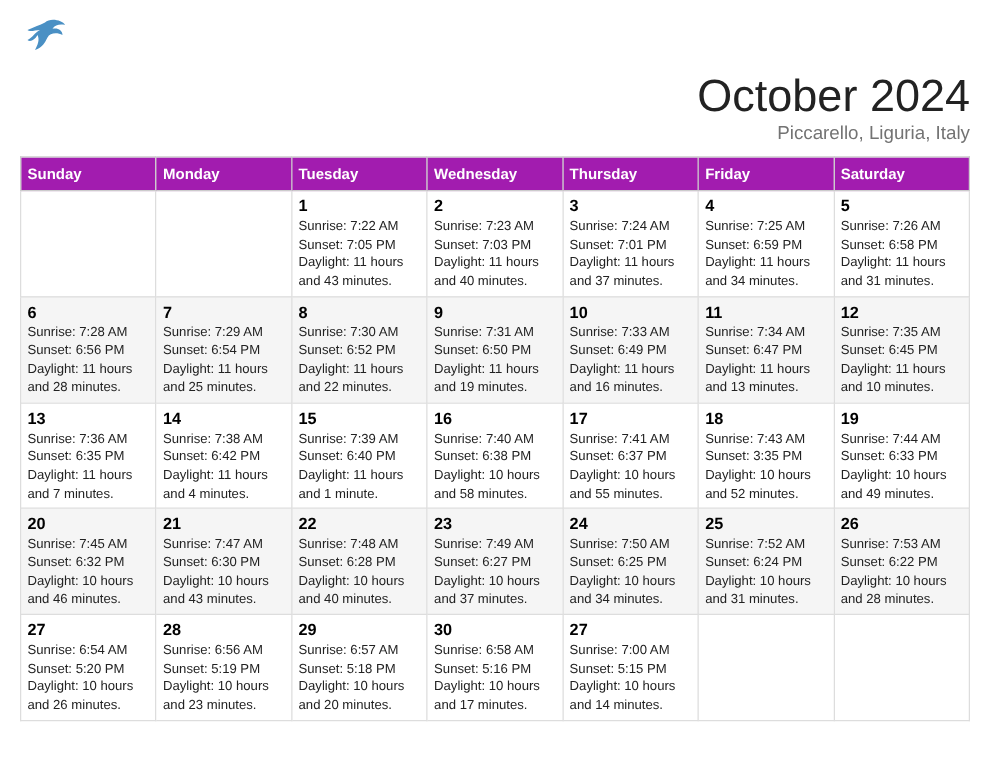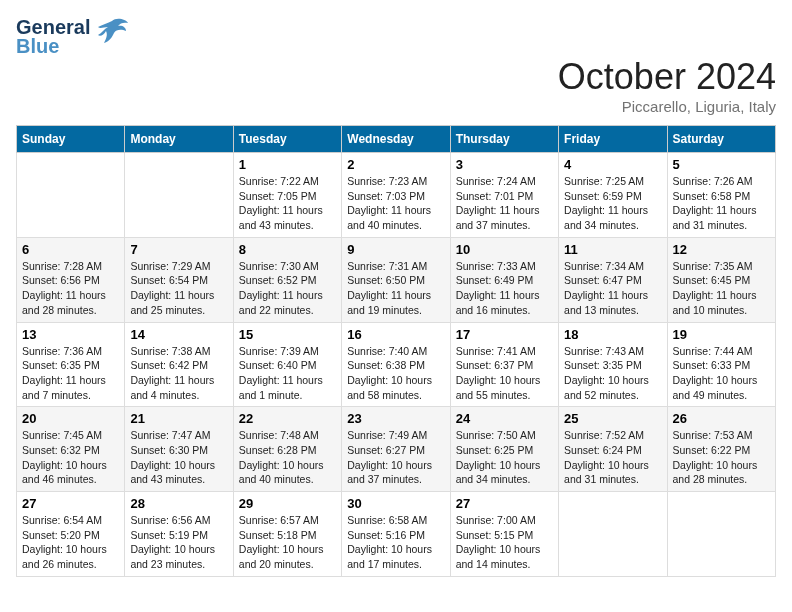--- a/index.html
+++ b/index.html
@@ -33,21 +33,21 @@
     .subtitle {
       font-size: 15px;
       color: #737373;
     }
     .calendar {
       width: 100%;
       border-collapse: collapse;
       font-size: 11px;
     }
     .calendar th {
-      background-color: #0369a1;
+      background-color: #a21caf;
       color: #fff;
       text-align: left;
       padding: 6px 5px;
       font-size: 12px;
       font-weight: bold;
       border: 1px solid #ccc;
     }
     .calendar td {
       vertical-align: top;
       border: 1px solid #ddd;
@@ -76,24 +76,20 @@
     .calendar tr:nth-child(even) .empty-cell {
       background: #f5f5f5 !important;
     }
   </style>
 </head>
 <body>
 
 <div class="header">
   <div class="logo">
     <div style="display:flex;align-items:center;gap:2px;">
-      <div style="display:flex;flex-direction:column;">
-        <span style="font-size:20px;font-weight:bold;color:#1a3a5c;">General</span>
-        <span style="font-size:20px;font-weight:bold;color:#4a90c4;margin-top:-4px;">Blue</span>
-      </div>
       <div style="color:#4a90c4;font-size:28px;margin-left:2px;margin-top:-6px;">
         
         <svg width="36" height="36" viewBox="0 0 36 36" fill="none" xmlns="http://www.w3.org/2000/svg">
           <path d="M18 8 C22 4, 32 6, 34 10 C30 9, 26 10, 24 13 C28 12, 32 14, 32 18 C28 16, 22 16, 20 20 C18 24, 16 28, 10 30 C12 26, 14 22, 12 18 C10 22, 6 24, 4 22 C8 20, 10 16, 14 14 C10 14, 6 16, 4 14 C8 12, 14 10, 18 8Z" fill="#4a90c4"></path>
         </svg>
       </div>
     </div>
   </div>
   <div class="title-block">
     <div class="month-title">October 2024</div>

